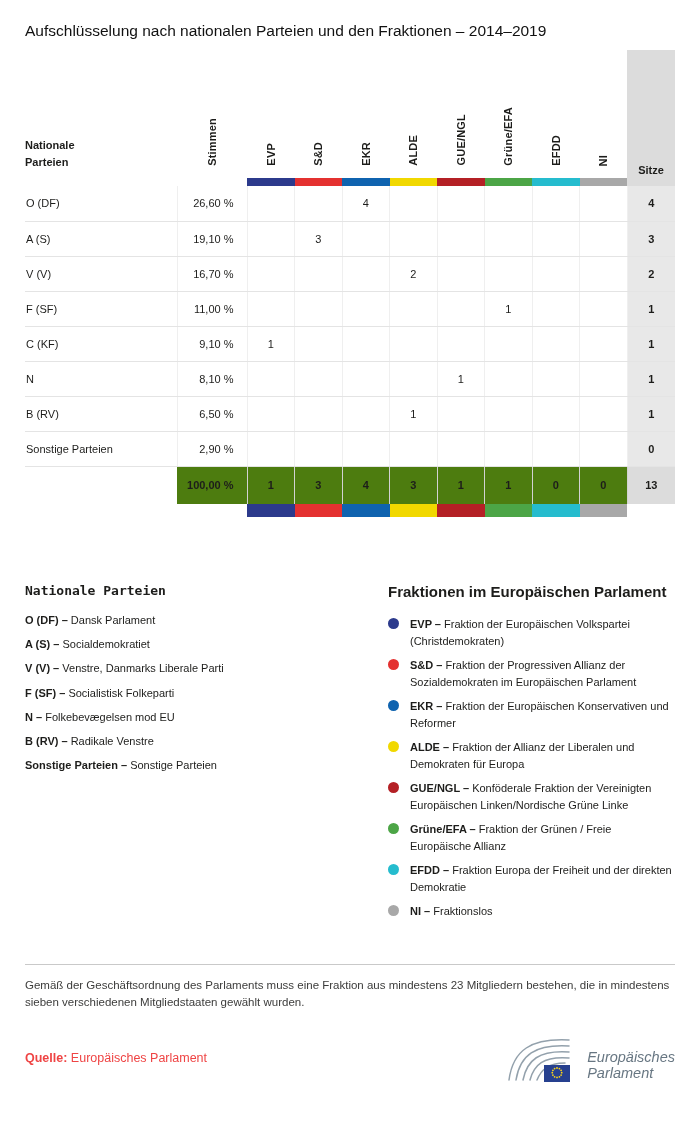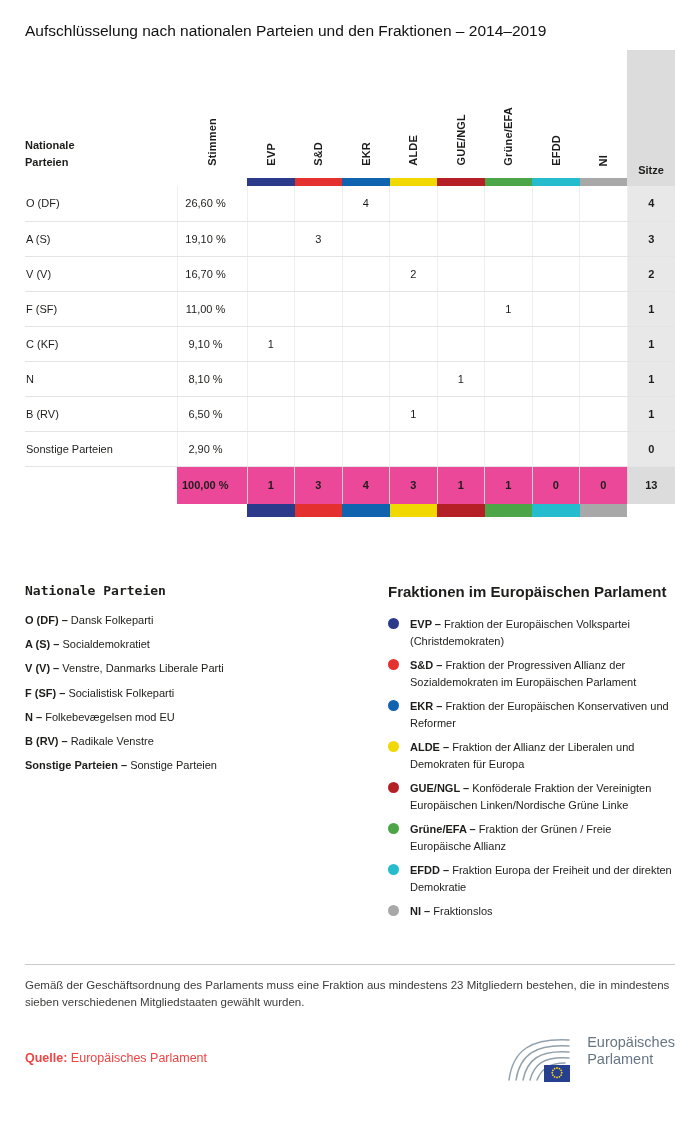--- a/index.html
+++ b/index.html
@@ -29,25 +29,25 @@
     padding-top:10px; 
   }
   .sitze-h { background:#dcdcdc; }
   .sitze-h .sitze-h-text { padding-bottom:10px; }
 
   .bar-row td { height:8px; line-height:0; }
 
   tr.data-row td { height:35px; border-bottom:1px solid #e4e4e4; border-left:1px solid #efefef; }
   tr.data-row td:first-child { border-left:none; }
   td.party { text-align:left; padding-left:1px; }
-  td.votes { text-align:center; padding-right:13px; }
+  td.votes { text-align:right; padding-right:13px; }
   td.num   { text-align:center; }
   td.sitze { text-align:center; font-weight:bold; background:#e8e8e8; }
 
-  tr.total-row td { height:38px; font-weight:bold; background:#ec4899; border-left:1px solid #d2d2d2; }
+  tr.total-row td { height:38px; font-weight:bold; background:#4d7c0f; border-left:1px solid #d2d2d2; }
   tr.total-row td.total-party { background:#ffffff; border-left:none; }
   tr.total-row td.votes { border-left:none; }
   tr.total-row td.sitze { background:#dcdcdc; }
 
   .bbar-row td { height:13px; line-height:0; }
 
   
   .legend { display:flex; margin-top:66px; width:650px; }
   .legend-left { width:363px; flex:none; }
   .legend-right { flex:1; }
@@ -68,21 +68,21 @@
   
   .footnote {
     margin-top:36px; width:650px;
     border-top:1px solid #c9c9c9;
     padding-top:12px;
     font-size:11.5px; color:#3c3c3b; line-height:1.55;
   }
   .source-row { margin-top:22px; width:650px; display:flex; justify-content:space-between; align-items:center; }
   .source { font-size:12.5px; color:#ef4444; }
   .source b { font-weight:bold; }
-  .ep-logo { display:flex; align-items:flex-start; gap:16px; }
+  .ep-logo { display:flex; align-items:flex-end; gap:16px;font-style:italic; }
   .ep-logo .logo-text { font-size:14.5px; line-height:1.15; color:#677682; }
 </style>
 </head>
 <body>
 
 <div class="page">
 
   <h1 class="title">Aufschlüsselung nach nationalen Parteien und den Fraktionen – 2014–2019</h1>
 
   <table class="results">
@@ -261,21 +261,21 @@
         <td class="bbar" style="background-color: rgb(168, 168, 168);"></td>
         <td></td>
       </tr>
     </tbody>
   </table>
 
   <div class="legend">
     <div class="legend-left">
       <h3 class="mono">Nationale Parteien</h3>
       <ul>
-        <li><b>O (DF) –</b><span> Dansk Folkeparti</span></li>
+        <li><b>O (DF) –</b><span> Dansk Parlament</span></li>
         <li><b>A (S) –</b><span> Socialdemokratiet</span></li>
         <li><b>V (V) –</b><span> Venstre, Danmarks Liberale Parti</span></li>
         <li><b>F (SF) –</b><span> Socialistisk Folkeparti</span></li>
         <li><b>N –</b><span> Folkebevægelsen mod EU</span></li>
         <li><b>B (RV) –</b><span> Radikale Venstre</span></li>
         <li><b>Sonstige Parteien –</b><span> Sonstige Parteien</span></li>
       </ul>
     </div>
     <div class="legend-right">
       <h3 class="sans">Fraktionen im Europäischen Parlament</h3>

